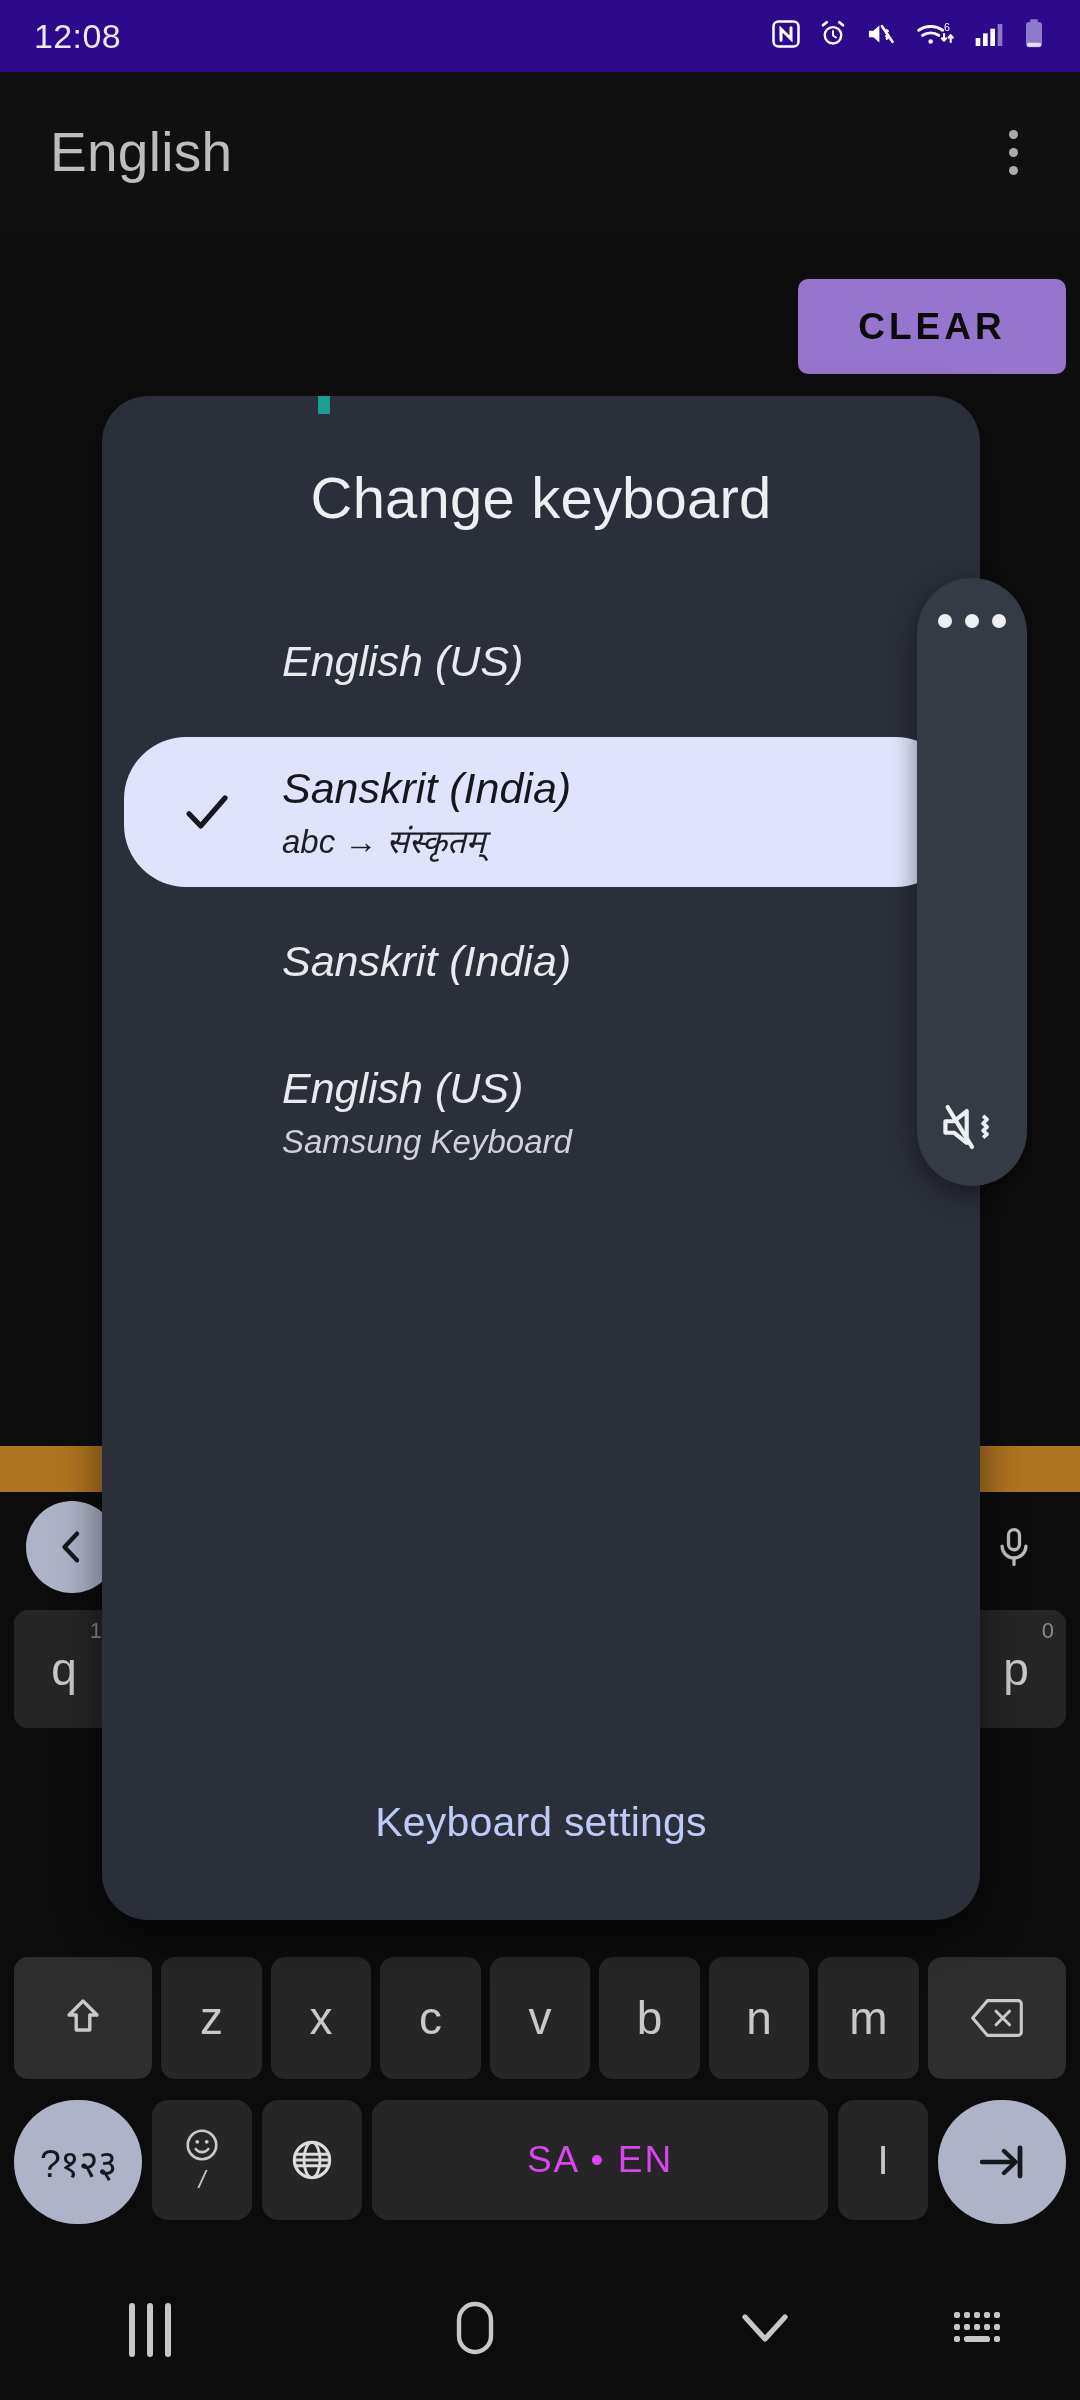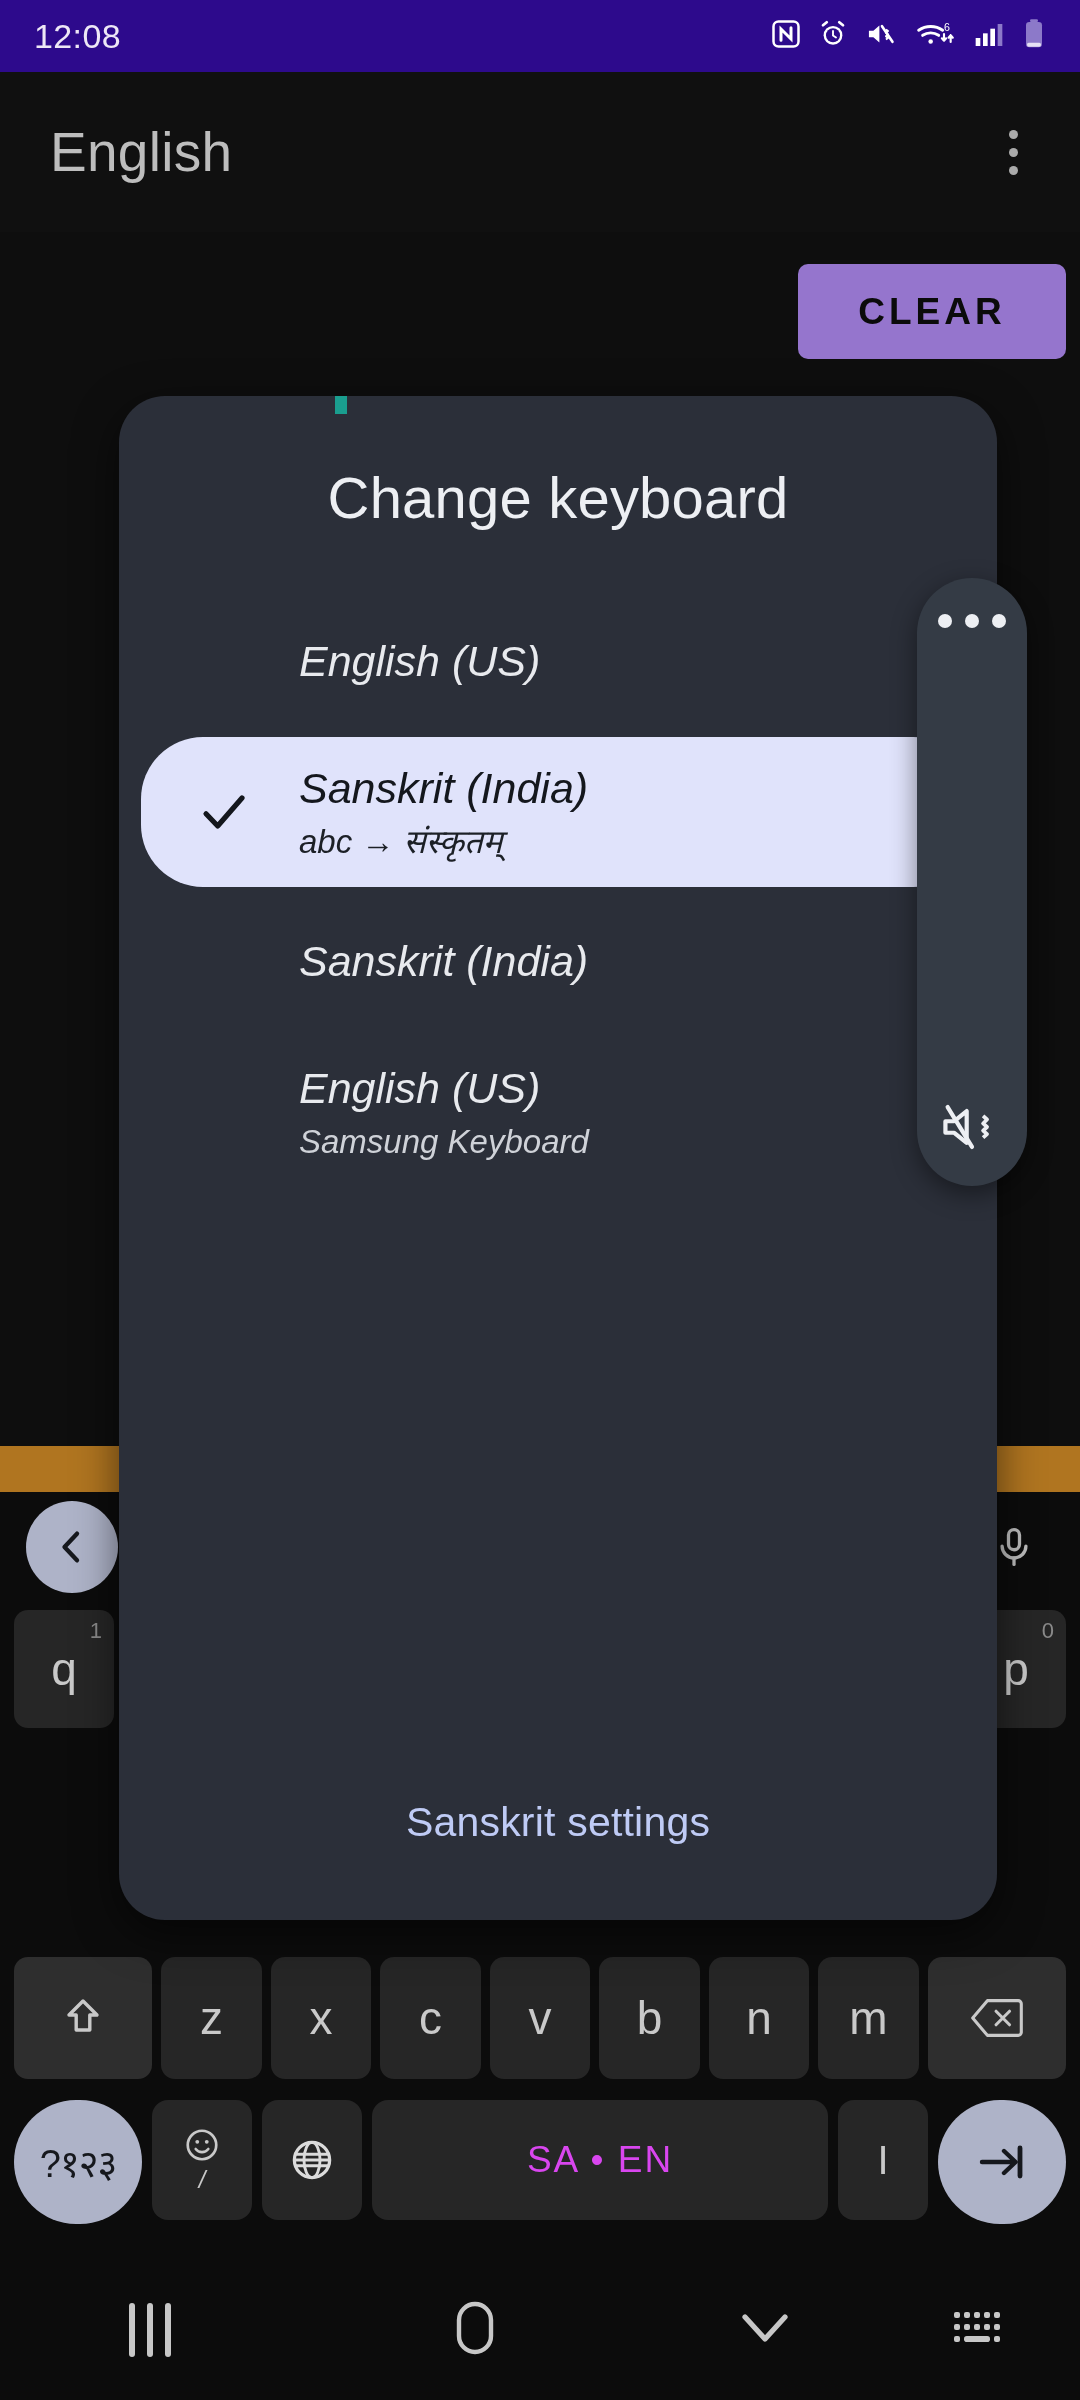--- a/index.html
+++ b/index.html
@@ -32,21 +32,21 @@
   .app-title{ color:#BDBDBD; font-size:55px; font-weight:400; letter-spacing:.3px; }
   .overflow-dots{ display:flex; flex-direction:column; gap:9px; padding:14px 12px; }
   .overflow-dots i{ width:9px; height:9px; border-radius:50%; background:#AAAAAA; display:block; }
 
   
   .app-body{
     position:absolute; left:0; top:232px; width:1080px; height:1268px;
     background:#0E0E0E;
   }
   .clear-btn{
-    position:absolute; right:14px; top:32px;
+    position:absolute; right:14px; top:47px;
     width:268px; height:95px;
     background:#9575CD; color:#0B0B0B;
     border:none; border-radius:10px;
     font-family:"Liberation Sans", sans-serif;
     font-size:37px; font-weight:700; letter-spacing:4px;
     display:flex; align-items:center; justify-content:center;
   }
   .orange-band{
     position:absolute; left:0; top:1214px; width:1080px; height:278px;
     background:#B07520;
@@ -110,21 +110,21 @@
   }
   .r4-emoji{ width:100px; flex-direction:column; gap:2px; }
   .r4-globe{ width:100px; }
   .r4-space{ flex:1; background:#262626; color:#d946ef; font-size:37px; letter-spacing:2px; }
   .r4-bar{ width:90px; font-size:40px; }
   .r4-enter{
     width:128px; height:124px; border-radius:62px/62px;
     background:#AEB3C8; color:#16181D;
   }
   .dialog{
-    position:absolute; left:119px; top:396px;
+    position:absolute; left:102px; top:396px;
     width:878px; height:1524px;
     background:#2B2F39;
     border-radius:46px;
     box-shadow:0 14px 44px rgba(0,0,0,0.55);
     overflow:hidden;
   }
   .caret{
     position:absolute; left:216px; top:-8px;
     width:12px; height:26px; background:#1A9E8F;
   }
@@ -372,21 +372,21 @@
     </div>
 
     <div class="dlg-item">
       <div class="t1">English (US)</div>
       <div class="t2">Samsung Keyboard</div>
     </div>
 
   </div>
 
   <div class="dlg-footer">
-    <button class="lang-settings">Sanskrit settings</button>
+    <button class="lang-settings">Keyboard settings</button>
   </div>
 </div>
 
 <div class="side-panel">
   <div class="sp-dots">
       <i></i>
       <i></i>
       <i></i>
     </div>
   <div class="sp-mute">

